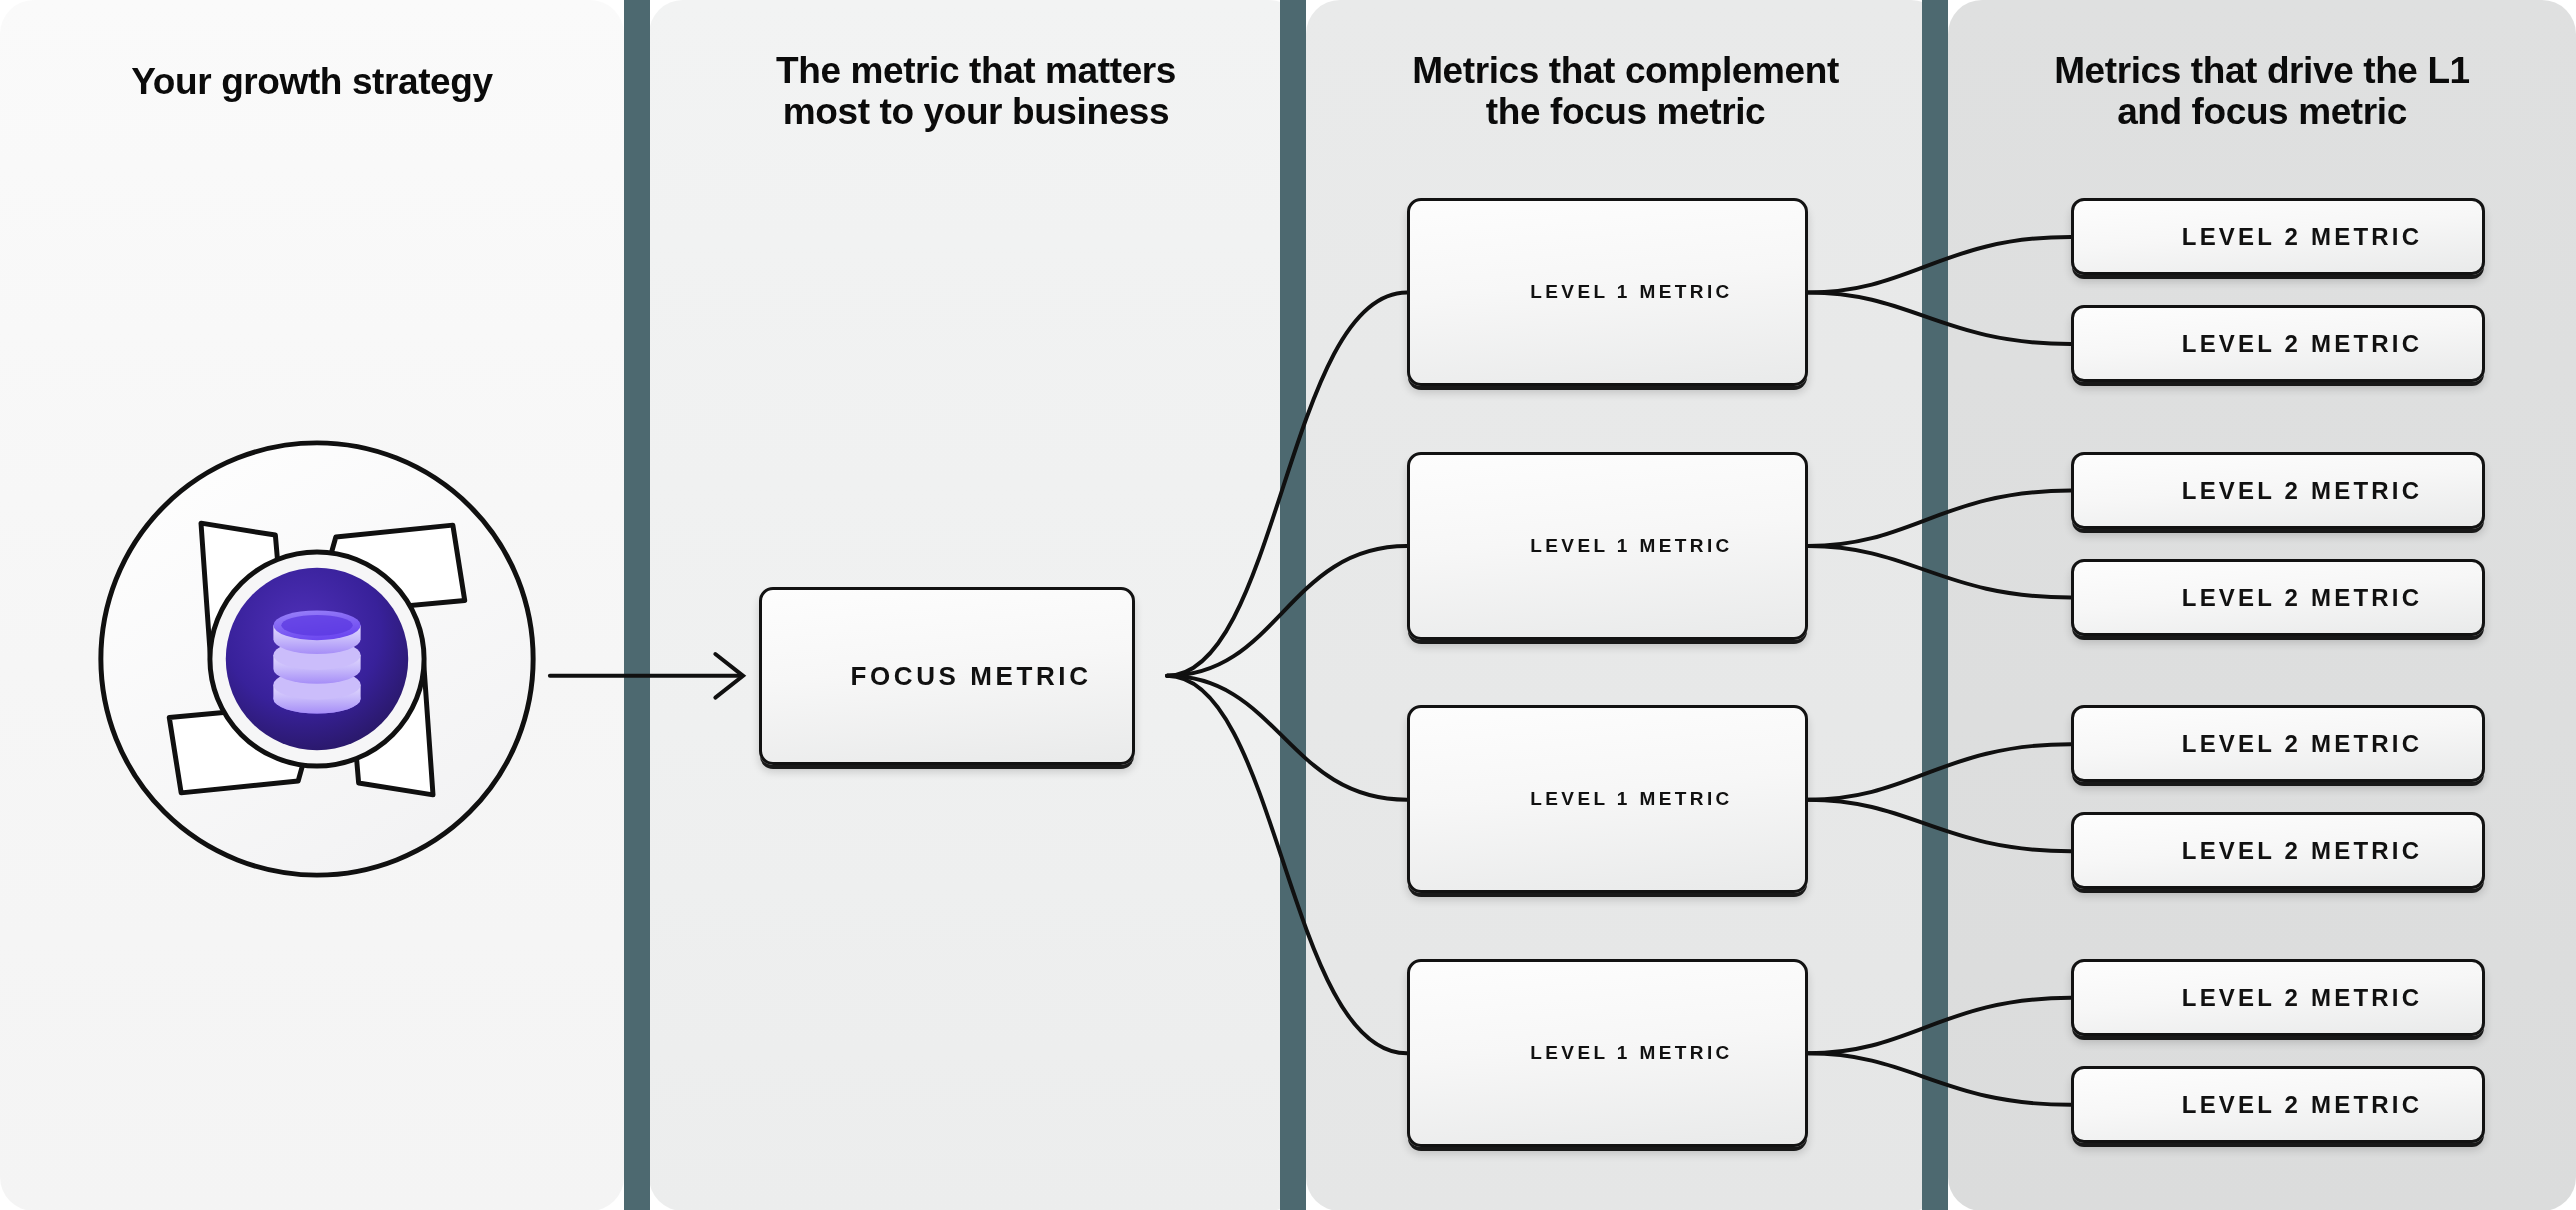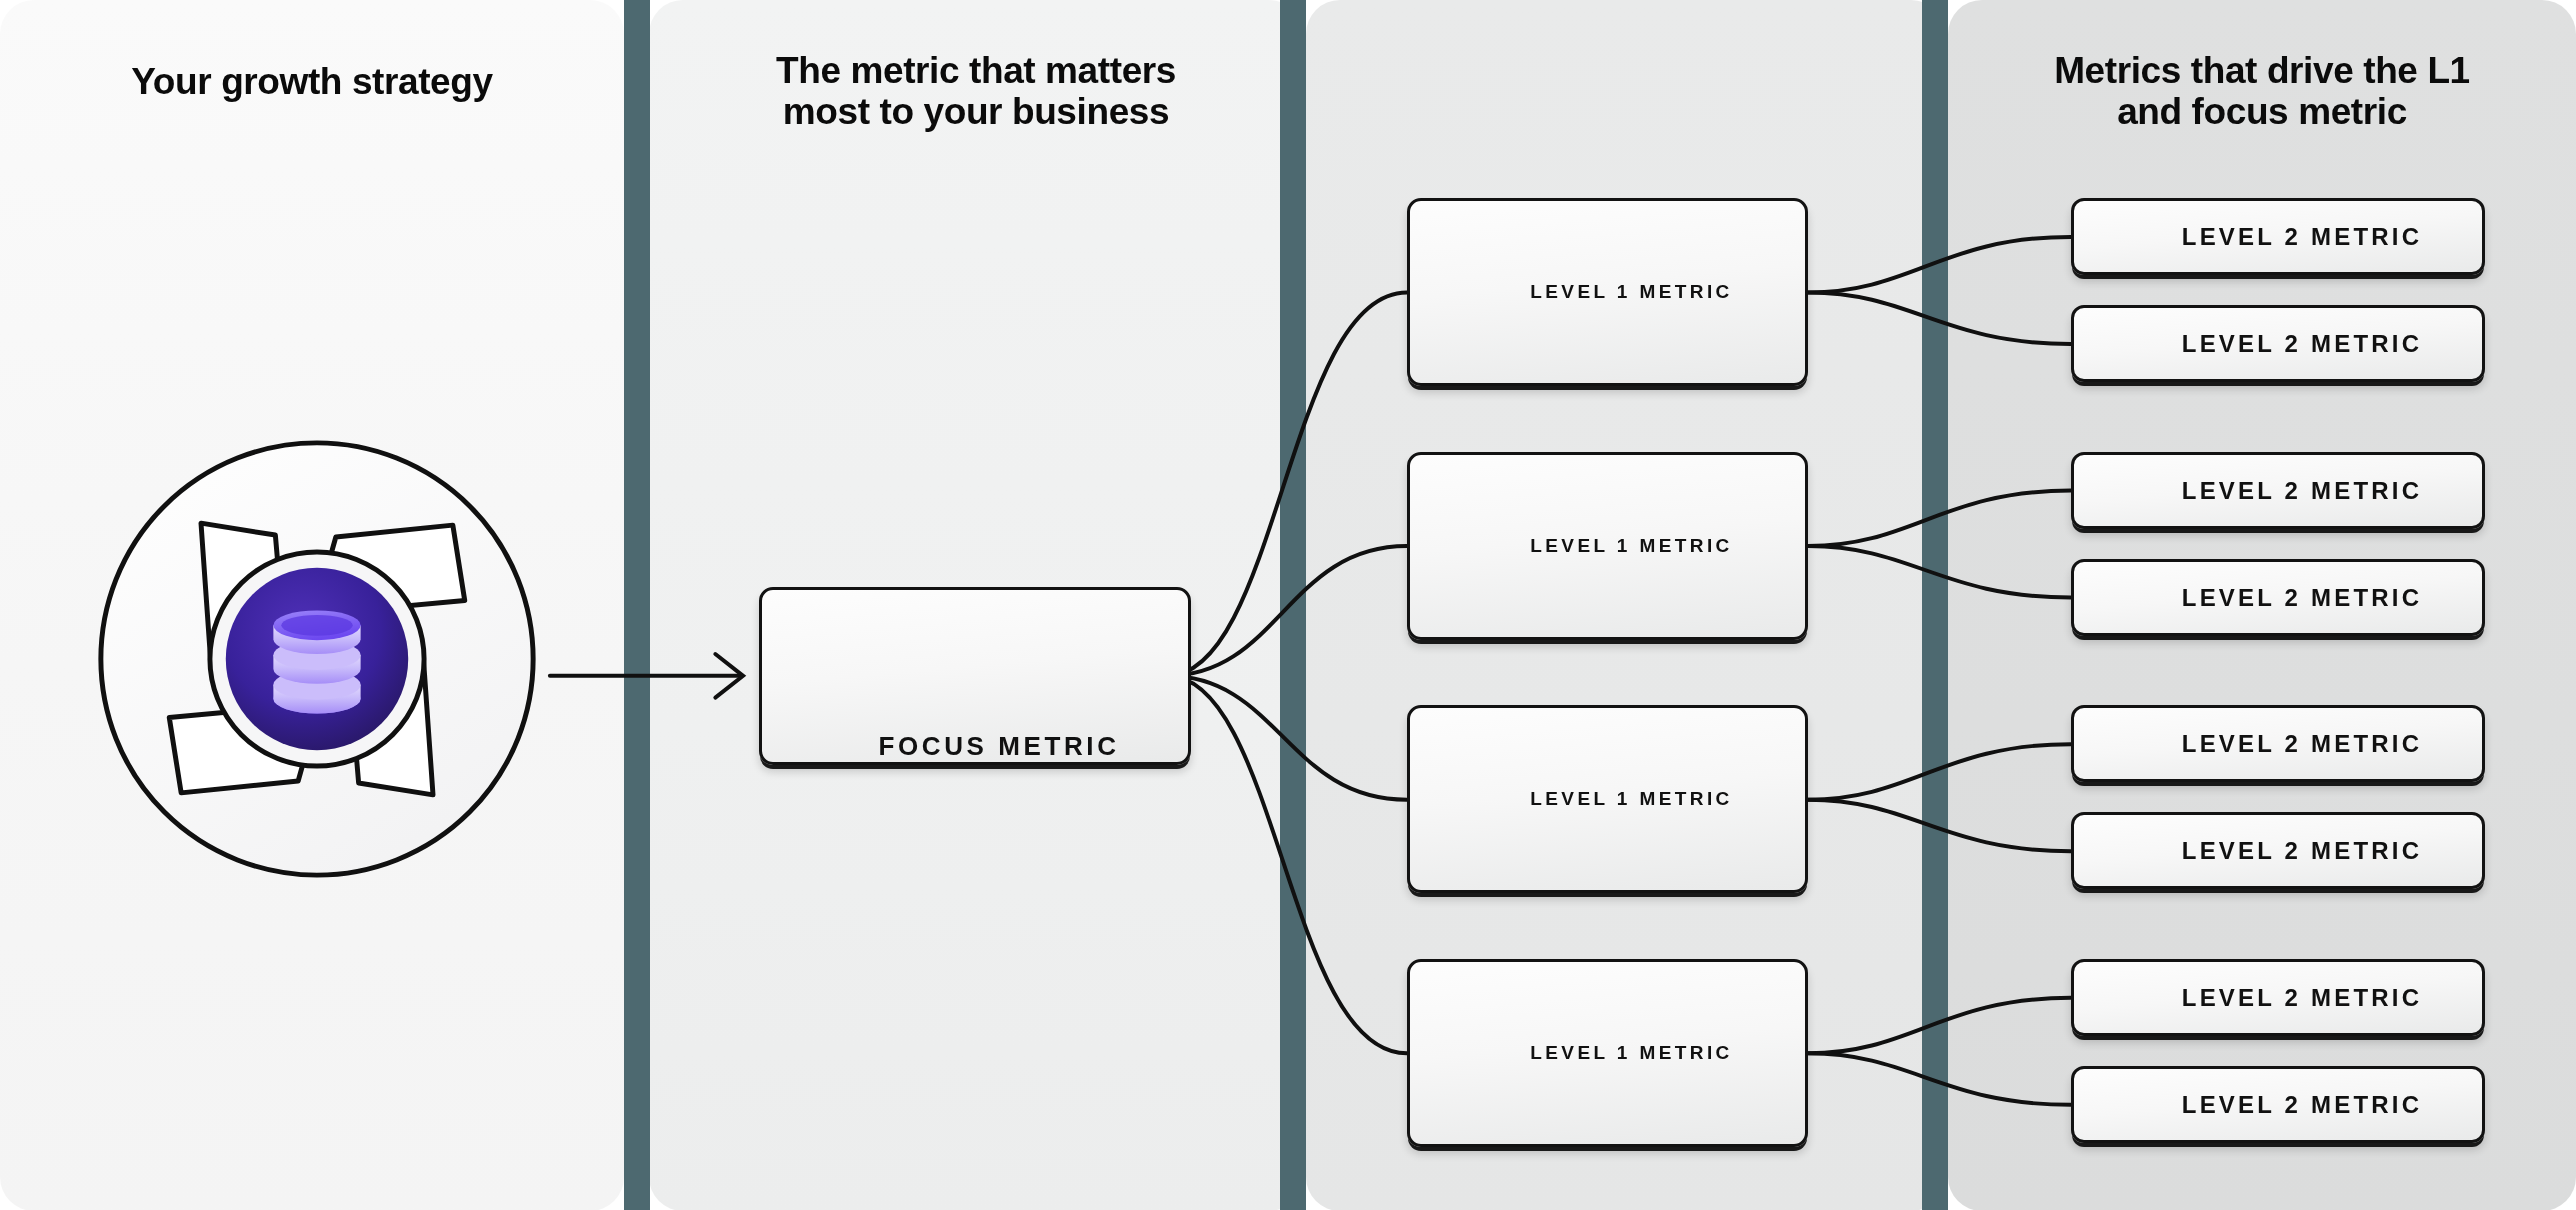--- a/index.html
+++ b/index.html
@@ -56,21 +56,21 @@
   }
   .node-label{
     font-weight:700;color:#111;
     font-size:19px;letter-spacing:3.4px;
     white-space:nowrap;
   }
   .node.focus .node-label{font-size:26px;letter-spacing:3.6px;}
   .node.l2 .node-label{font-size:24px;letter-spacing:3.2px;}
 
   
-  .focus{left:759px;top:587px;width:432px;height:178px;align-items:flex-end;}
+  .focus{left:759px;top:587px;width:376px;height:178px;}
 
   
   .l1{left:1407px;width:401px;height:188px;}
   .l1-0{top:198px;}
   .l1-1{top:452px;}
   .l1-2{top:705px;}
   .l1-3{top:959px;}
 
   
   .l2{left:2071px;width:414px;height:77px;border-radius:13px;}
@@ -96,20 +96,22 @@
   <div class="panel panel-3"></div>
   <div class="panel panel-4"></div>
 
   <div class="divider div-1"></div>
   <div class="divider div-2"></div>
   <div class="divider div-3"></div>
 
   <div class="col-title title-2">The metric that matters
 most to your business</div>
   <div class="col-title title-1">Your growth strategy</div>
+  <div class="col-title title-3">Metrics that complement
+the focus metric</div>
   <div class="col-title title-4">Metrics that drive the L1
 and focus metric</div>
 
   <svg id="wires" viewBox="0 0 2600 1222">
 
     <g>
       <path d="M 555 682 L 748 682"></path>
       <path d="M 722 660 L 750 682 L 722 704"></path>
     </g>
 

